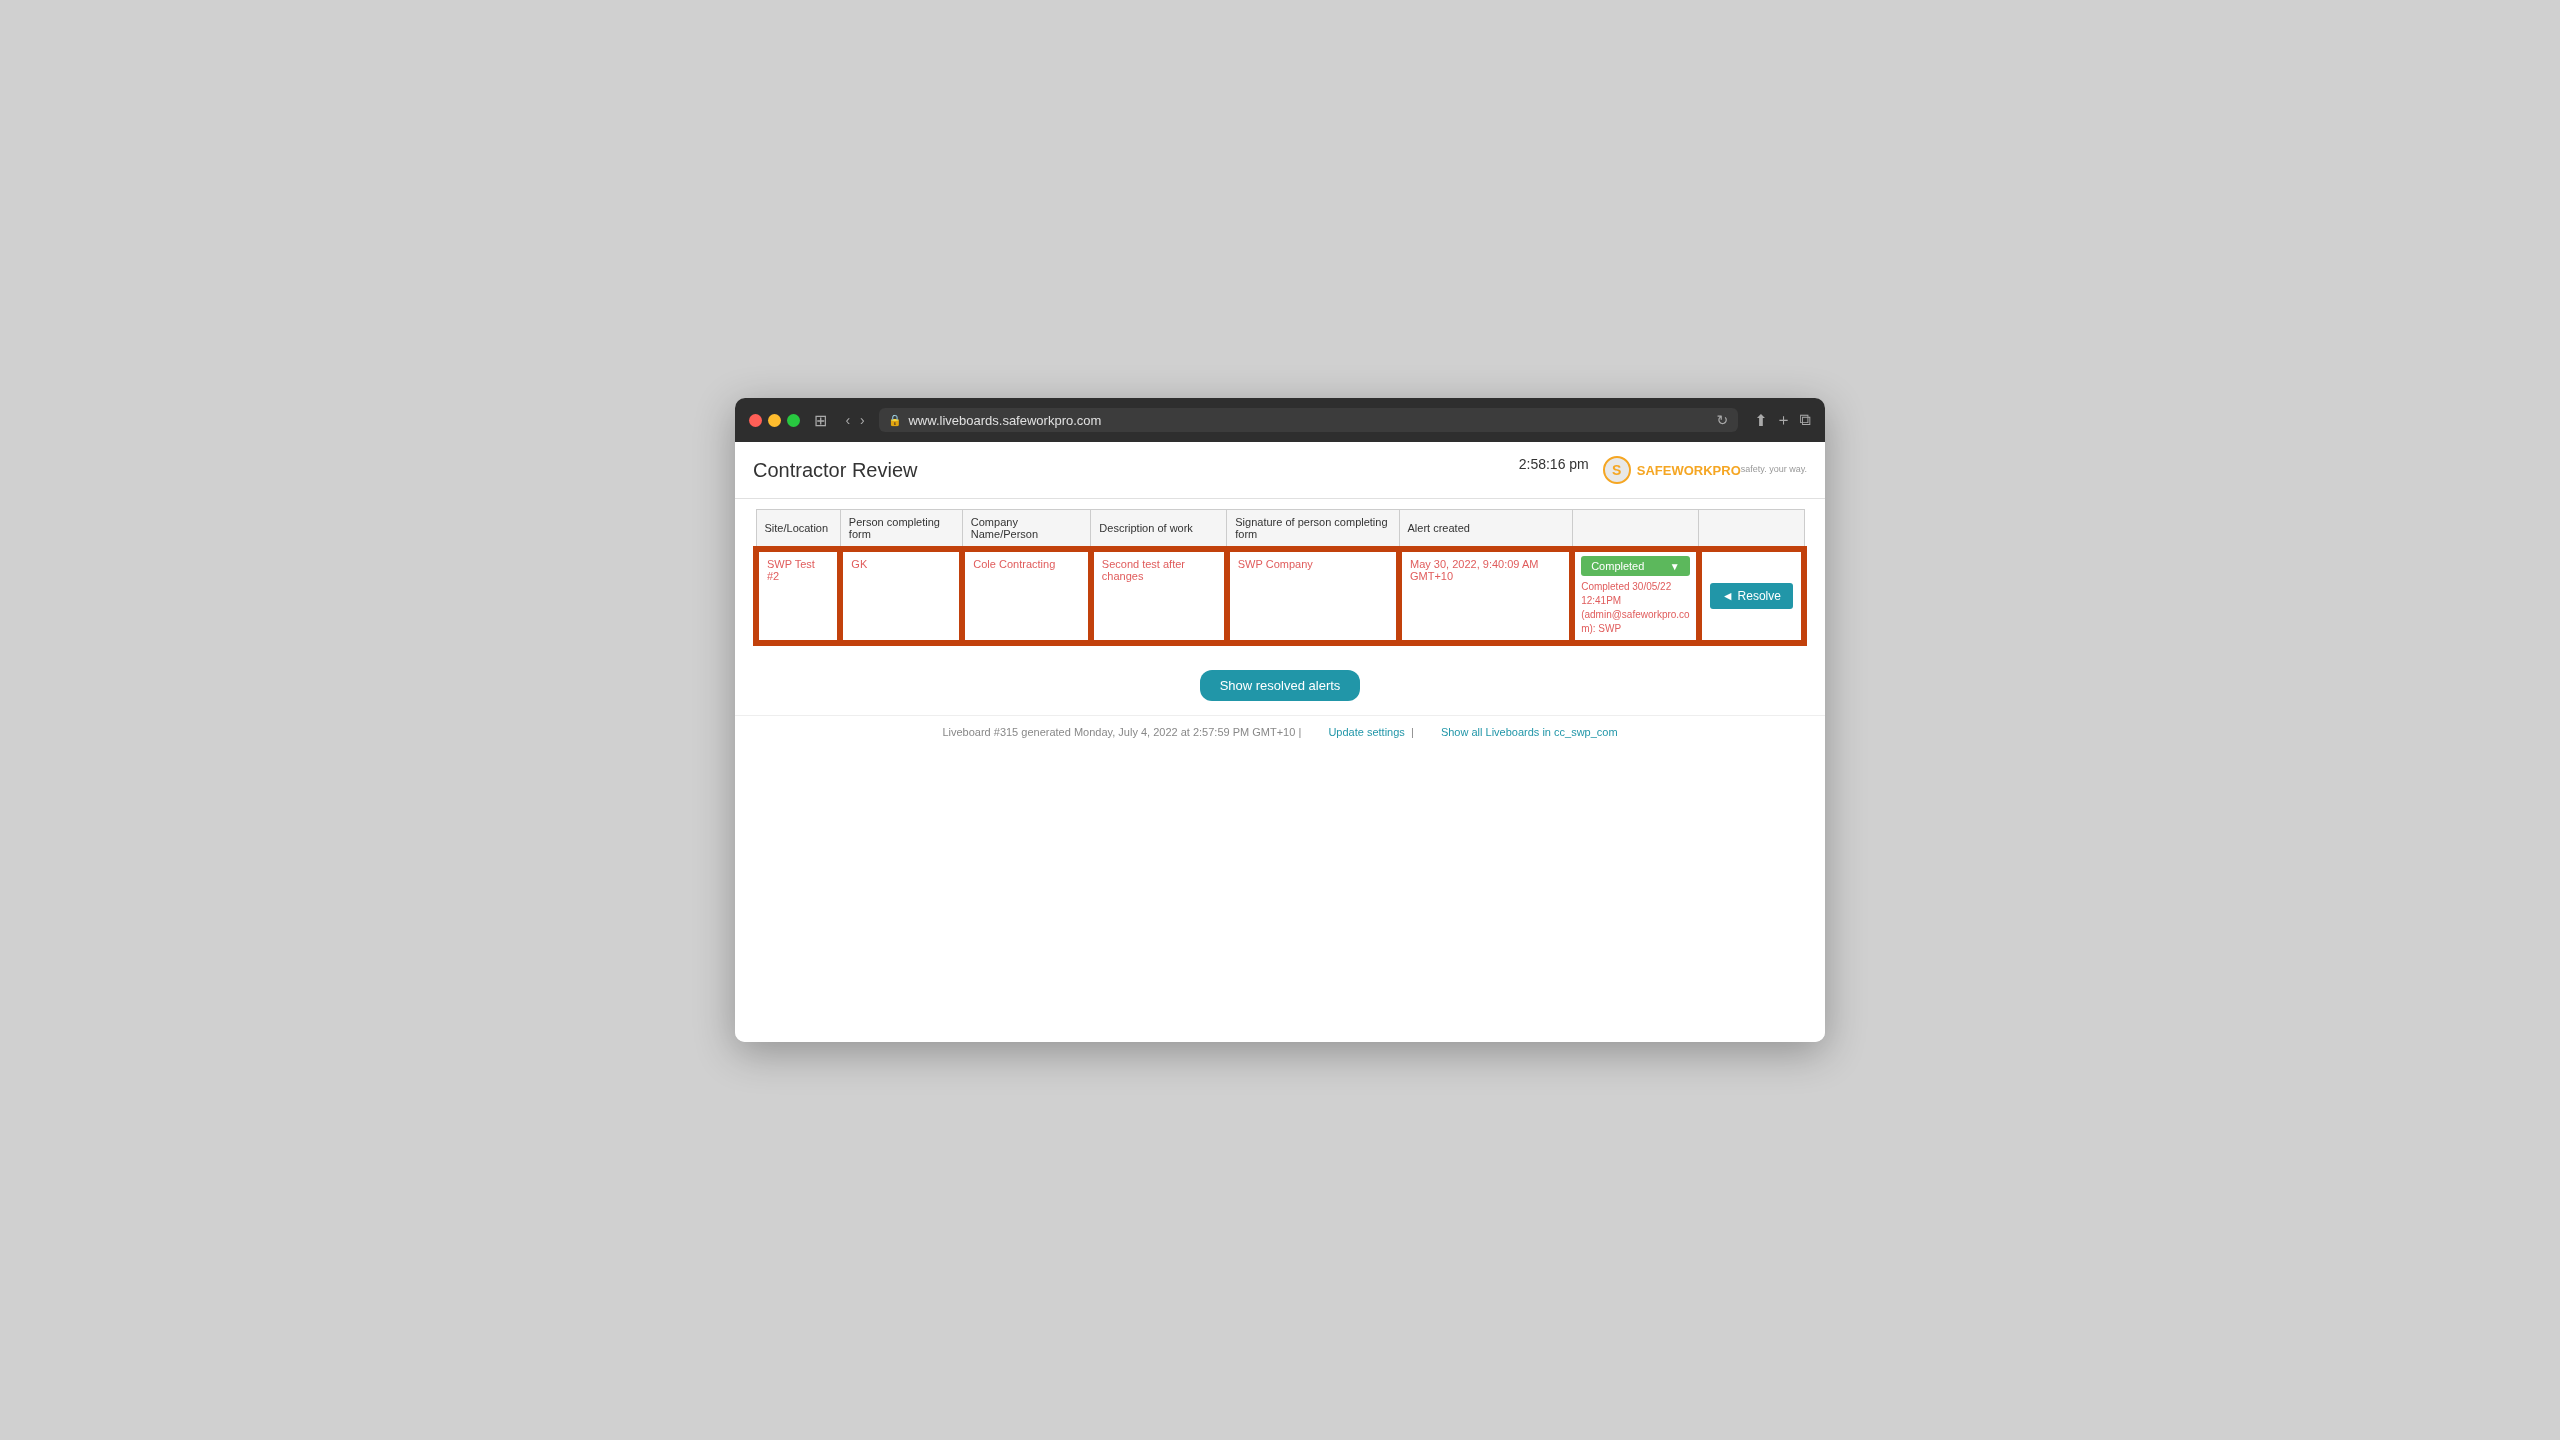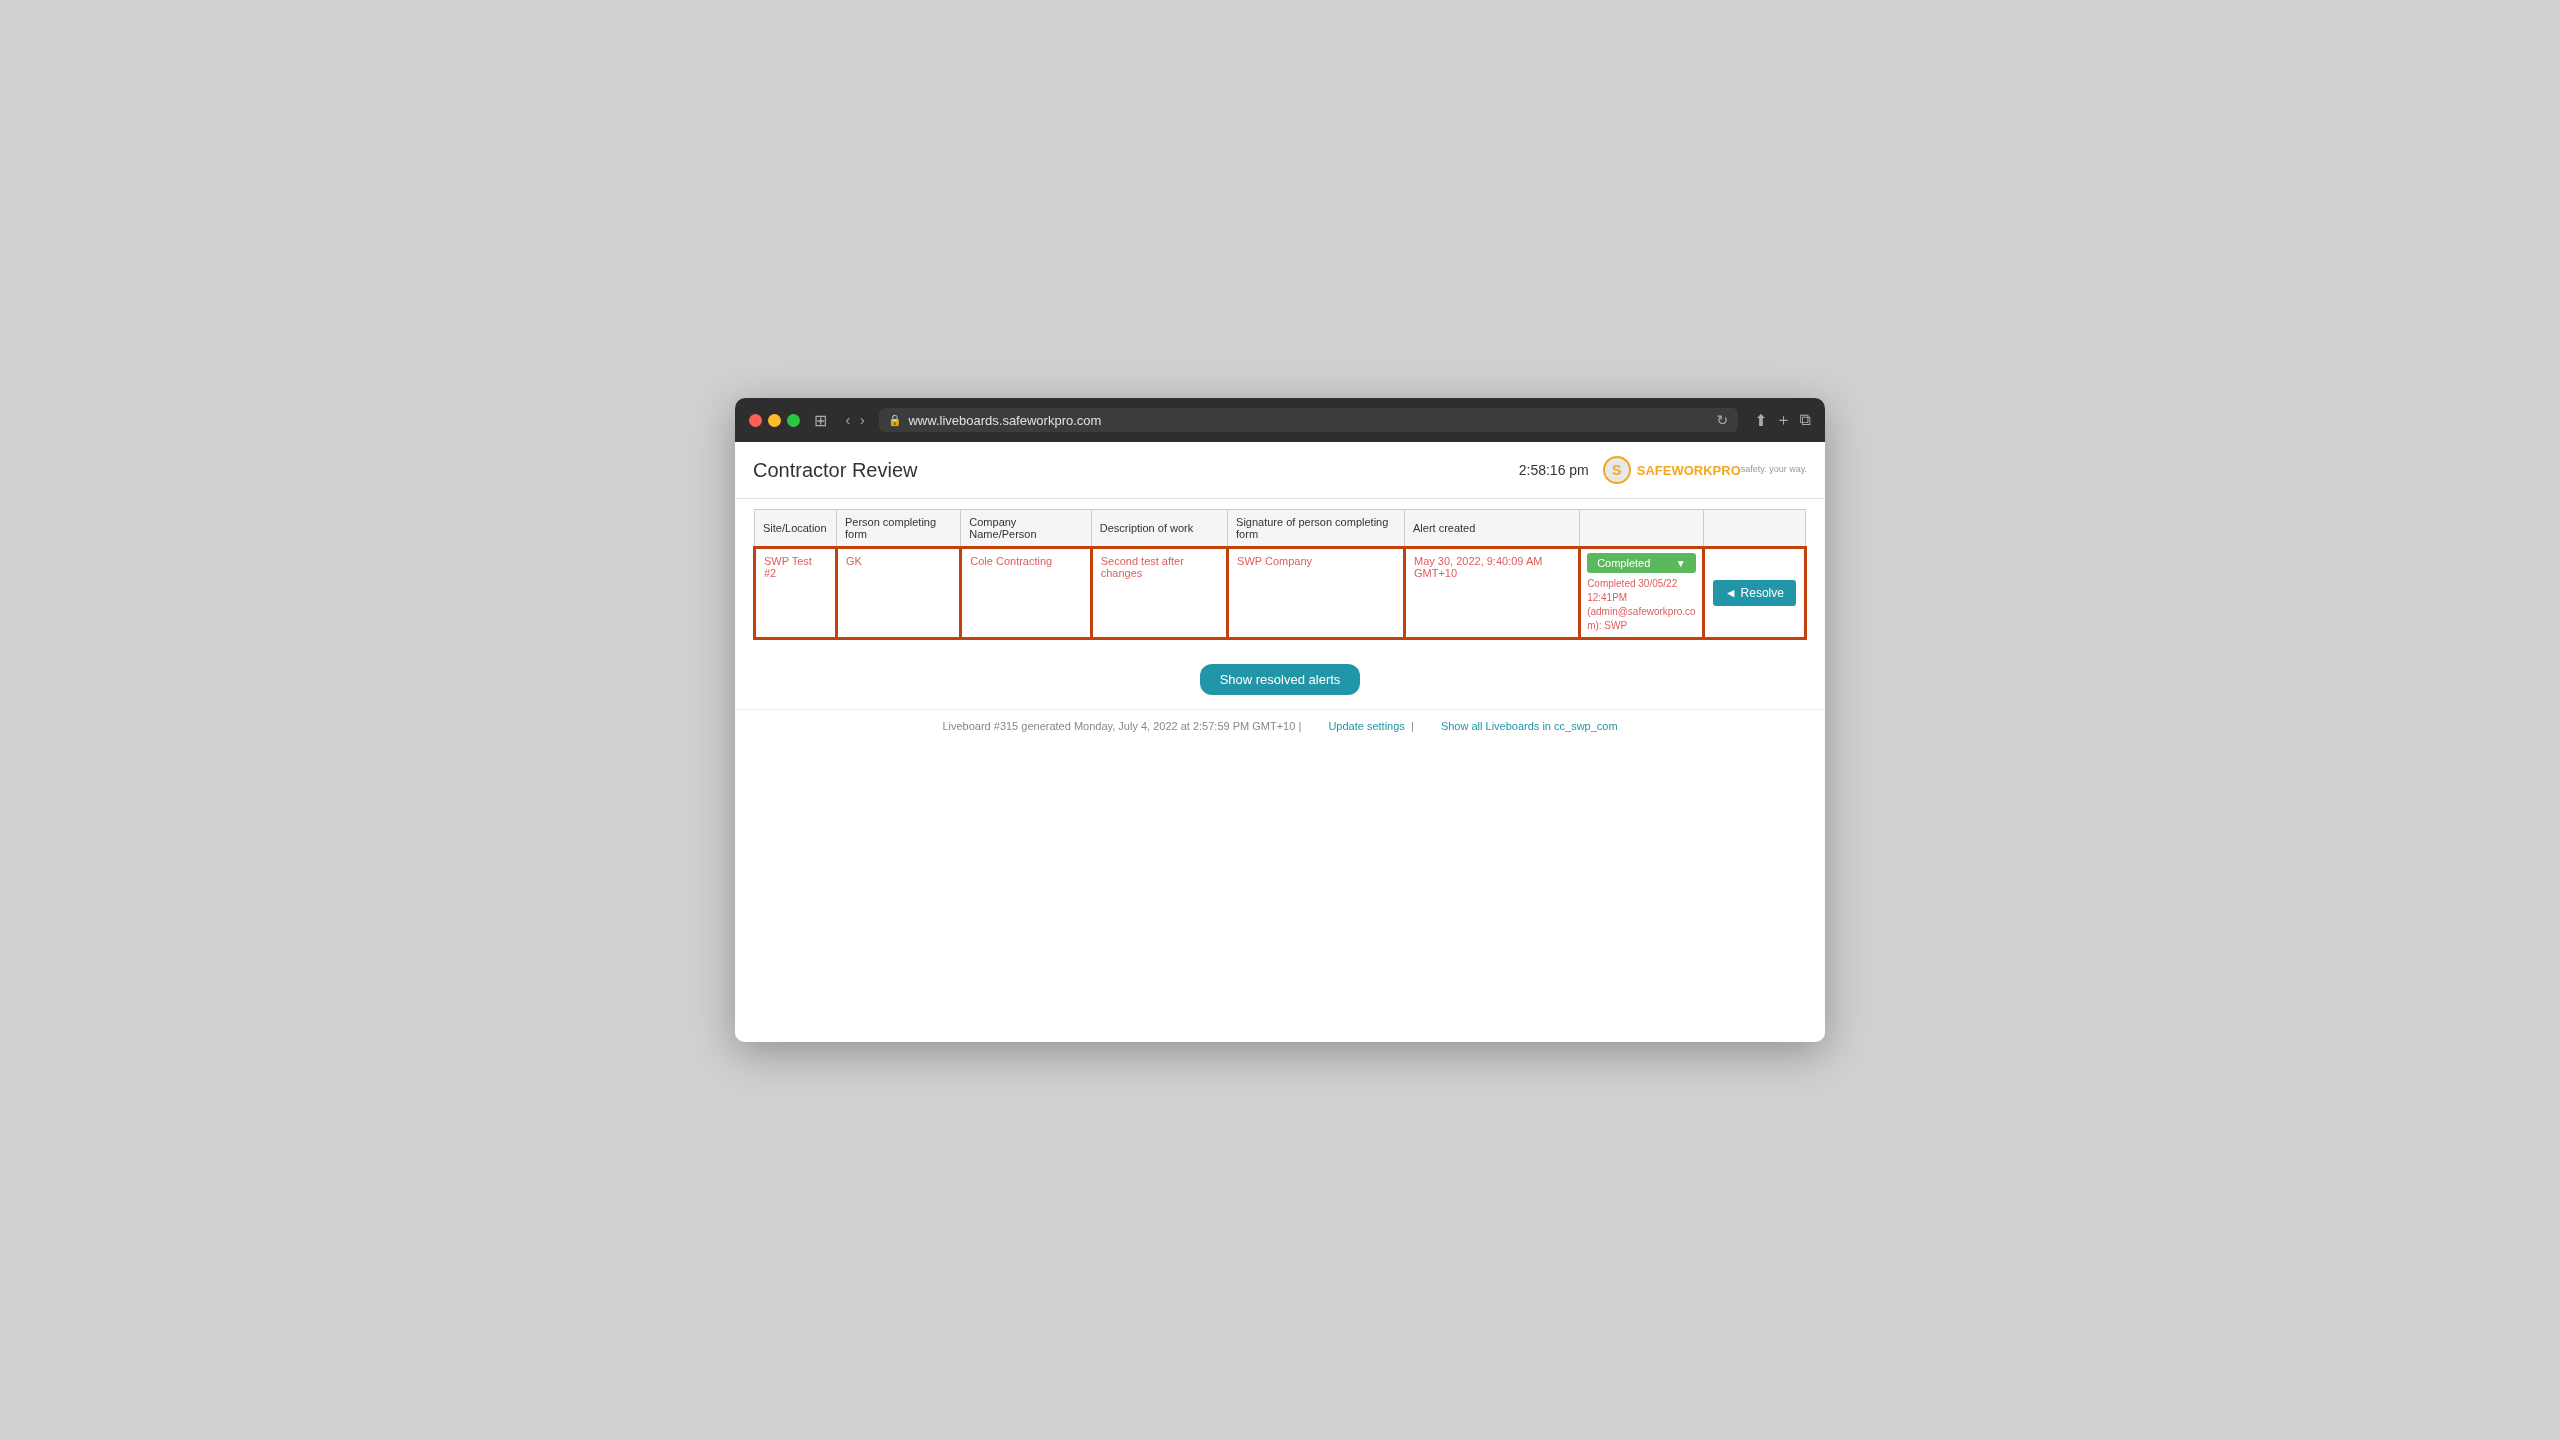--- a/index.html
+++ b/index.html
@@ -105,21 +105,20 @@
       padding: 14px 18px;
       border-bottom: 1px solid #e0e0e0;
     }
     .page-title {
       font-size: 20px;
       color: #333;
       font-weight: 400;
     }
     .header-right {
       display: flex;
-      align-items: center;
       gap: 14px;
     }
     .timestamp {
       font-size: 14px;
       color: #333;
     }
     
     .table-container {
       padding: 10px 18px;
     }
@@ -132,21 +131,21 @@
     table th {
       background: #f5f5f5;
       border: 1px solid #ccc;
       padding: 6px 8px;
       text-align: left;
       font-weight: 500;
       color: #333;
       font-size: 11px;
     }
     table td {
-      border: 3px solid #c2410c;
+      border: 6px solid #c2410c;
       padding: 6px 8px;
       vertical-align: top;
       color: #e05c5c;
       font-size: 11px;
     }
     .td-alert-status {
       color: #333 !important;
       padding: 4px 6px;
     }
     .status-completed-btn {

